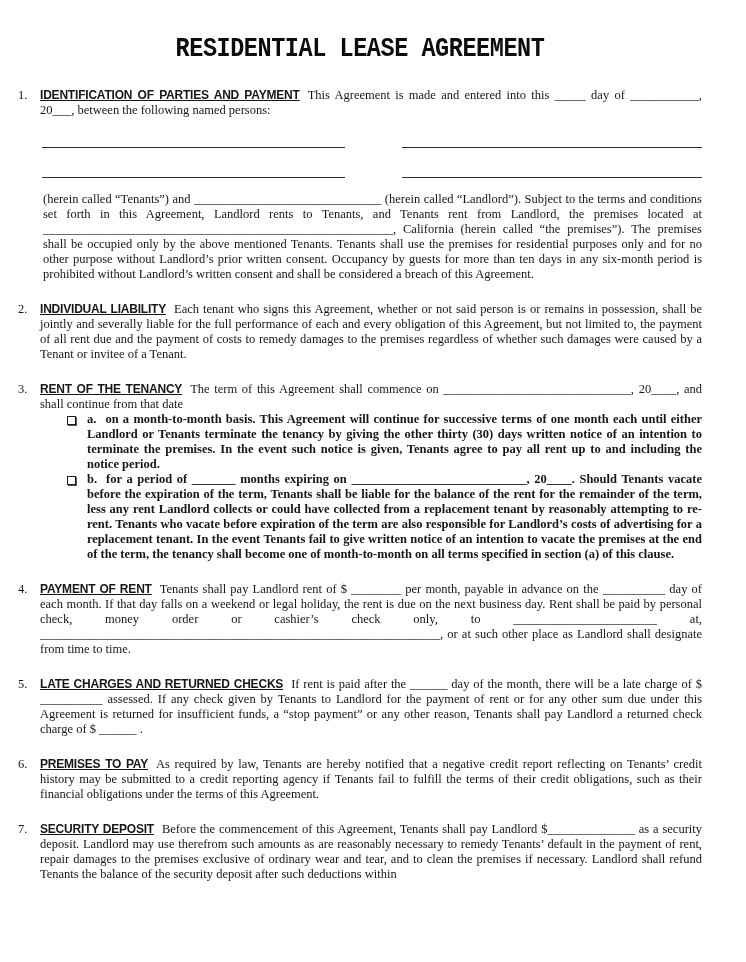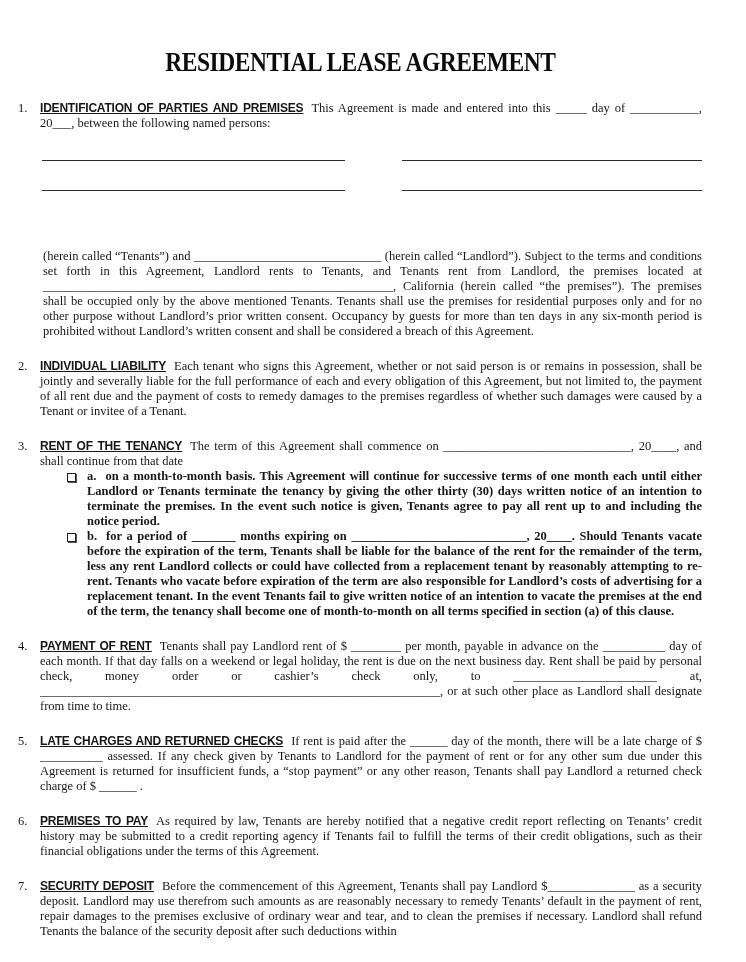--- a/index.html
+++ b/index.html
@@ -8,23 +8,23 @@
     width:746px;height:962px;
     box-sizing:border-box;
     padding:30px 44px 0 18px;
     background:#ffffff;
     color:#161616;
     font-family:"Liberation Serif",serif;
     font-size:12.5px;
     line-height:15px;
   }
   .doc-title{
-    margin:17px 0 24px 0;
+    margin:4px 0 24px 0;
     text-align:center;
-    font-family:Liberation Serif, serif;
+    font-family:Liberation Mono, monospace;
     font-weight:700;
     font-size:27px;
     line-height:30px;
     color:#0c0c0c;
   }
   .doc-title .squeeze{
     display:inline-block;
     transform:scaleX(.87);
     letter-spacing:-.5px;
     white-space:nowrap;
@@ -43,21 +43,21 @@
     white-space:nowrap;
   }
   .sig-grid{
     display:grid;
     grid-template-columns:303px 300px;
     justify-content:space-between;
     margin:0 0 14px 24px;
   }
   .sig-cell{height:29px;border-bottom:1.3px solid #2b2b2b;}
   .no-num{padding-left:22px;}
-  .after-lines{padding-left:3px;margin-top:44px;}
+  .after-lines{padding-left:3px;}
   .items{margin-left:49px;font-weight:bold;}
   .subitem{display:flex;}
   .cbx{
     flex:0 0 auto;
     width:7px;height:7px;
     border:1.3px solid #1c1c1c;
     box-shadow:1px 1px 0 rgba(28,28,28,.75);
     margin:3.5px 11px 0 0;
     background:#fff;
   }
@@ -67,21 +67,21 @@
 <body>
 
 <div class="page">
 
   <h1 class="doc-title"><span class="squeeze">RESIDENTIAL LEASE AGREEMENT</span></h1>
 
   <div class="sec">
     <div class="row">
       <span class="num">1.</span>
       <p class="content">
-        <span class="head">IDENTIFICATION OF PARTIES AND PREMISES</span><span>This Agreement is made and entered into this _____ day of ___________, 20___, between the following named persons:</span>
+        <span class="head">IDENTIFICATION OF PARTIES AND PAYMENT</span><span>This Agreement is made and entered into this _____ day of ___________, 20___, between the following named persons:</span>
       </p>
     </div>
     <div class="sig-grid">
       <div class="sig-cell"></div>
       <div class="sig-cell"></div>
       <div class="sig-cell"></div>
       <div class="sig-cell"></div>
     </div>
     <div class="row no-num">
       <p class="content after-lines">(herein called “Tenants”) and ______________________________ (herein called “Landlord”).  Subject to the terms and conditions set forth in this Agreement, Landlord rents to Tenants, and Tenants rent from Landlord, the premises located at ________________________________________________________, California (herein called “the premises”).  The premises shall be occupied only by the above mentioned Tenants.  Tenants shall use the premises for residential purposes only and for no other purpose without Landlord’s prior written consent.  Occupancy by guests for more than ten days in any six-month period is prohibited without Landlord’s written consent and shall be considered a breach of this Agreement.</p>

